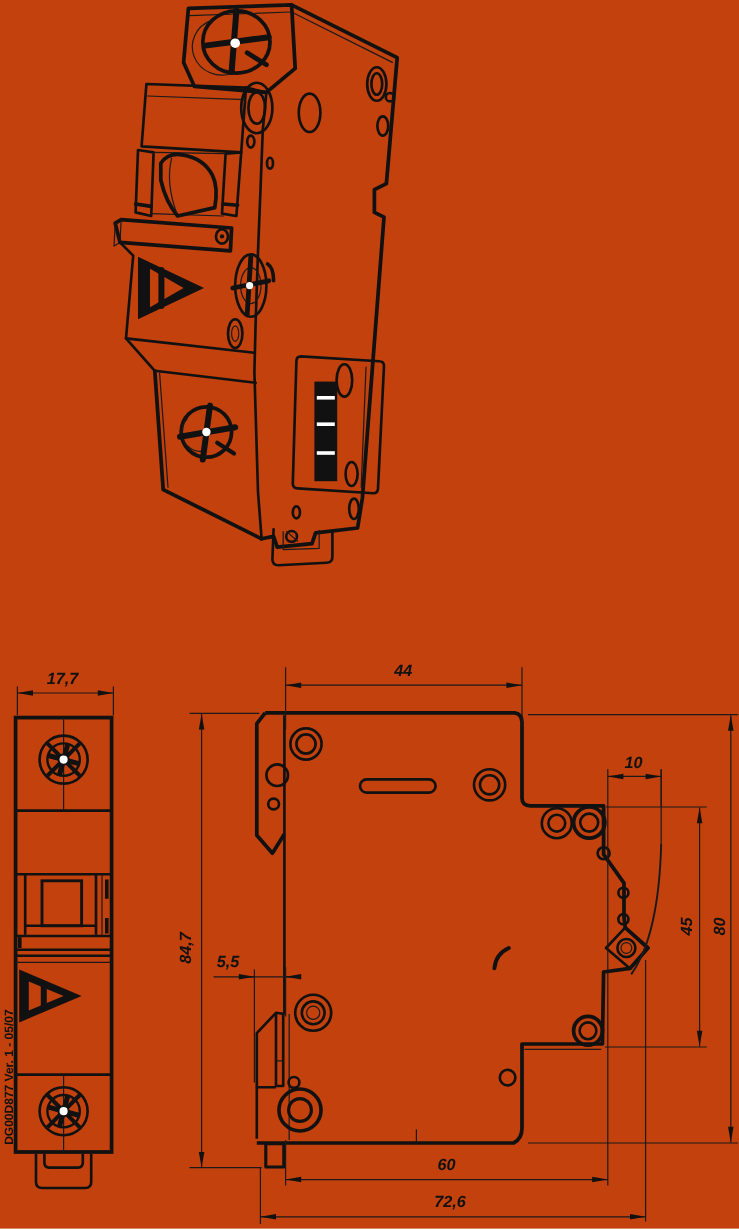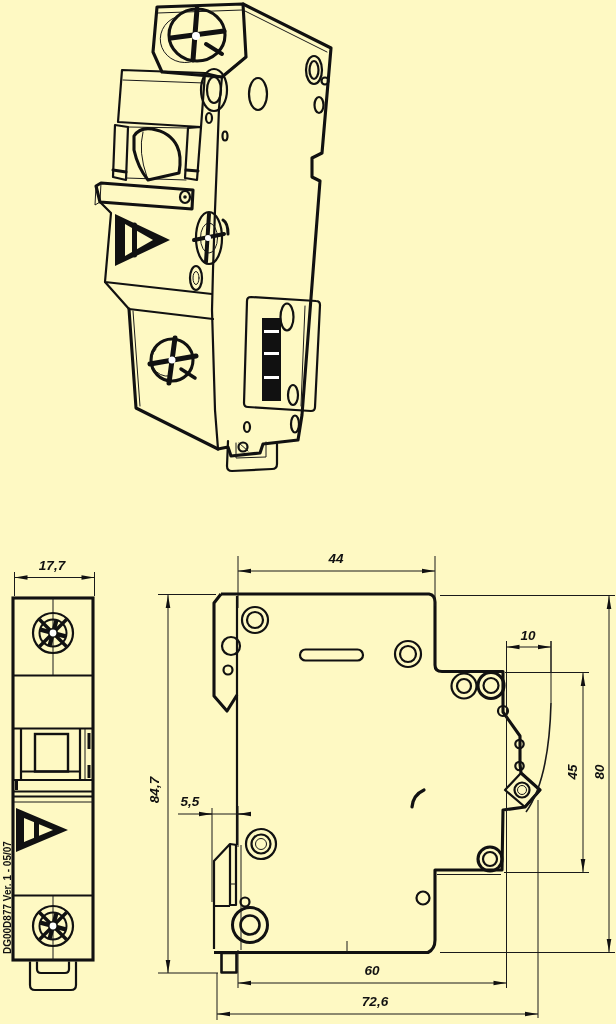--- a/index.html
+++ b/index.html
@@ -1,16 +1,16 @@
 <!DOCTYPE html>
 <html><head>
 <meta charset="utf-8">
 <style>
   html,body{margin:0;padding:0;background:#fff;}
-  #stage{width:616px;height:1024px;position:relative;background:#fef9c3;}
+  #stage{width:616px;height:1024px;position:relative;background:#c2410c;}
   svg{display:block;}
   .dim{font-family:"Liberation Sans",sans-serif;font-style:italic;font-weight:bold;font-size:13.5px;fill:#111;}
   .doc{font-family:"Liberation Sans",sans-serif;font-weight:bold;font-size:10px;fill:#111;}
   .thin{stroke:#1a1a1a;stroke-width:1;fill:none;}
   .med{stroke:#111;stroke-width:2.2;fill:none;}
   .thk{stroke:#111;stroke-width:3.1;fill:none;}
 </style>
 </head>
 <body>
 

